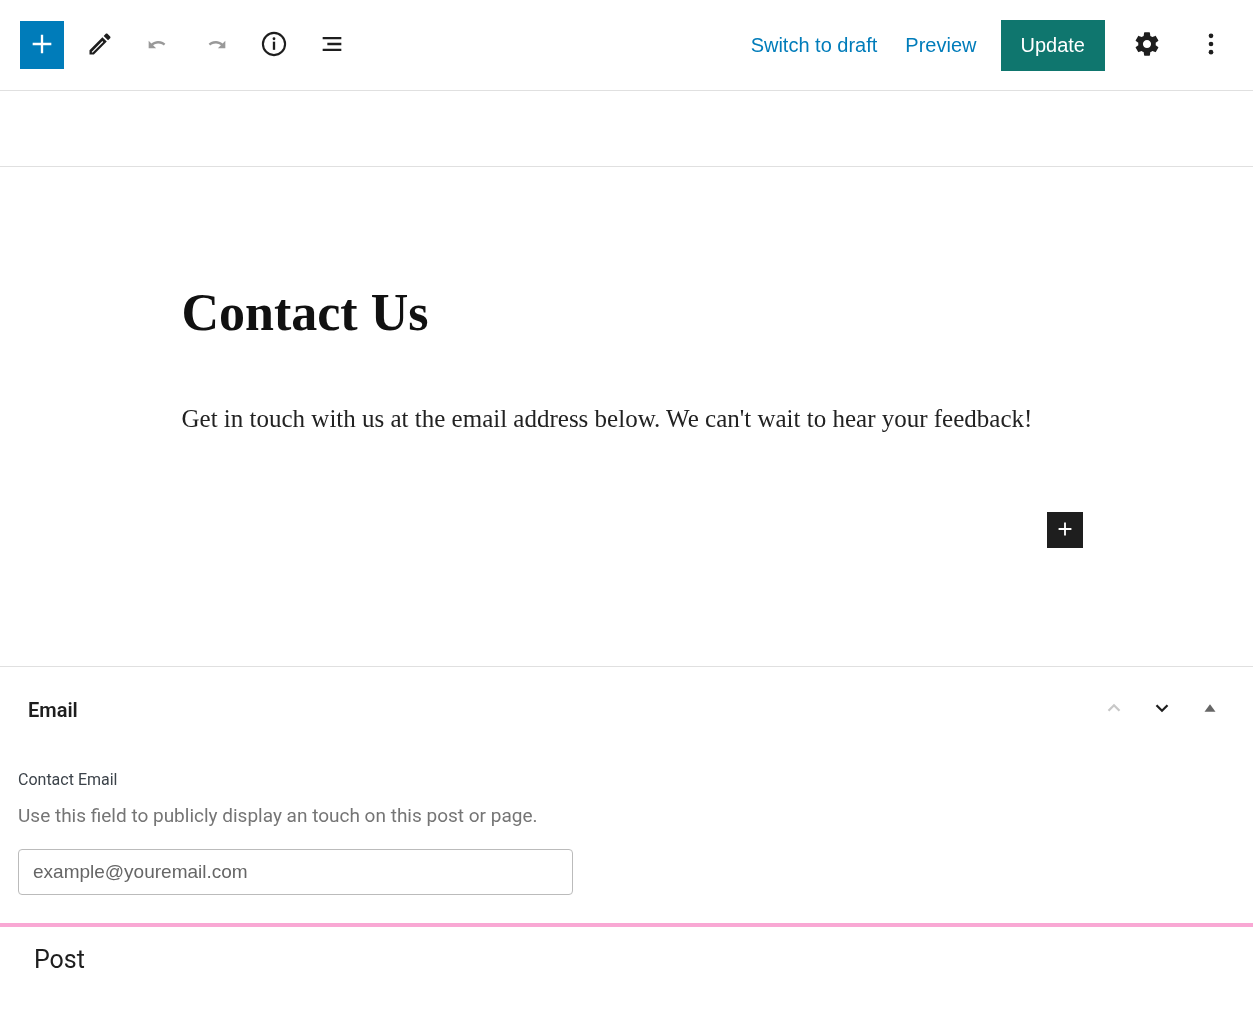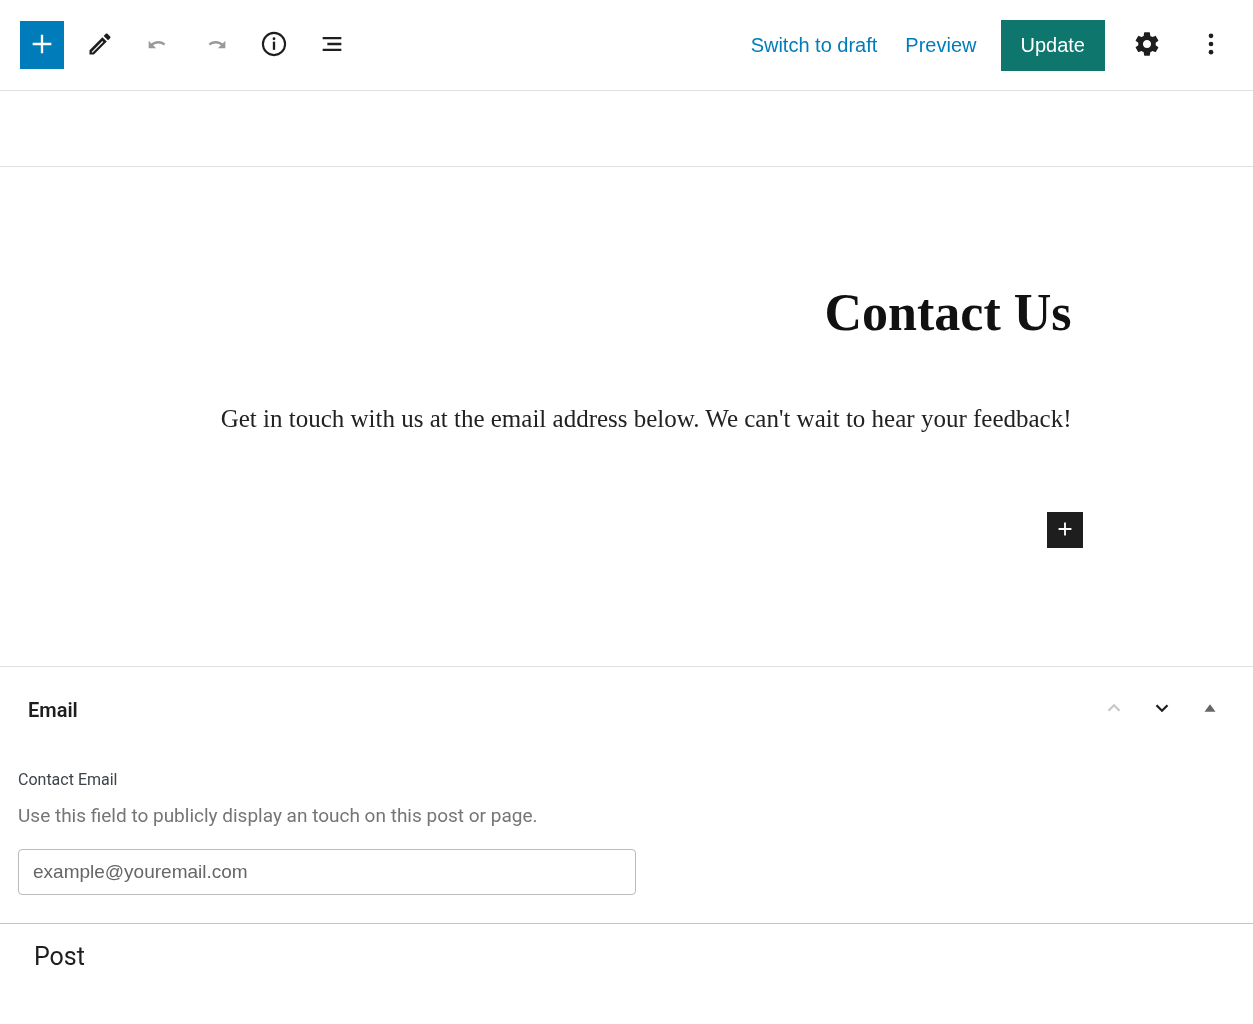--- a/index.html
+++ b/index.html
@@ -104,21 +104,20 @@
       padding: 46px 0;
       position: relative;
       border-bottom: 1px solid #e0e0e0;
       height: 500px;
     }
     
     .content-inner {
       max-width: 970px;
       margin: 16px auto;
       padding: 0 40px;
-      text-align: right;
     }
     
     .page-title {
       font-family: Georgia, "Times New Roman", serif;
       font-size: 52px;
       font-weight: bold;
       color: #111;
       margin-top: 70px;
       margin-bottom: 56px;
     }
@@ -146,21 +145,21 @@
     
     .add-block-btn svg {
       width: 22px;
       height: 22px;
       fill: #fff;
     }
     
     
     .bottom-panel {
       padding: 26px 0 0 0;
-      border-bottom: 1px solid #f9a8d4;
+      border-bottom: 4px solid #f9a8d4;
     }
     
     .panel-header {
       display: flex;
       align-items: center;
       justify-content: space-between;
       padding: 0 28px 18px 28px;
     }
     
     .panel-title {
@@ -192,21 +191,21 @@
     
     .field-description {
       font-size: 19px;
       color: #757575;
       line-height: 1.6;
       margin-bottom: 18px;
       max-width: 540px;
     }
     
     .email-input {
-      width: 618px;
+      width: 555px;
       height: 46px;
       padding: 0 14px;
       font-size: 19px;
       color: #666;
       border: 1px solid #bbb;
       border-radius: 4px;
       outline: none;
     }
     
     .email-input::placeholder {

